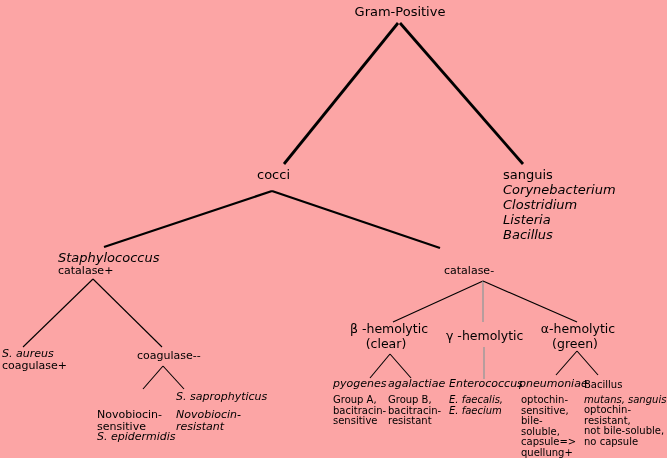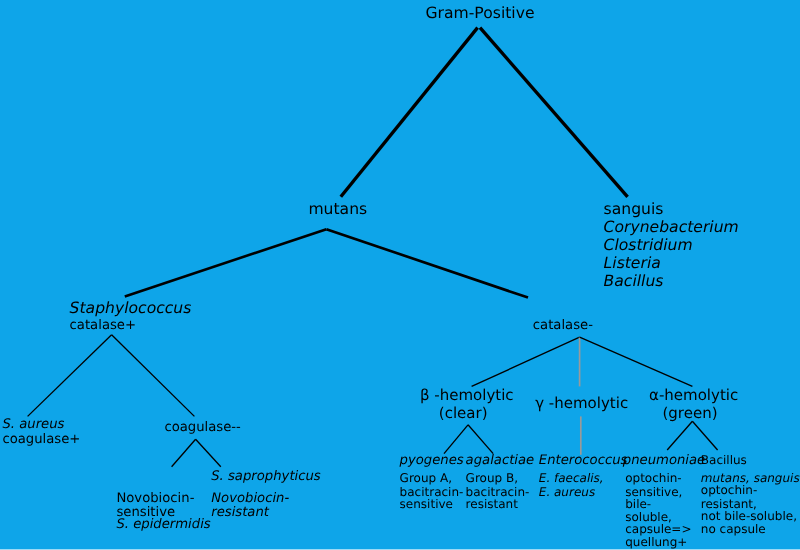--- a/index.html
+++ b/index.html
@@ -1,17 +1,17 @@
 <!DOCTYPE html>
 <html><head>
 <meta charset="utf-8">
 <style>
   html,body{margin:0;padding:0;background:#ffffff;}
   #canvas{
-    position:relative;width:667px;height:458px;background:#0ea5e9;
+    position:relative;width:667px;height:458px;background:#fca5a5;
     font-family:"DejaVu Sans","Liberation Sans",sans-serif;color:#000;
     overflow:hidden;
   }
   #edges{position:absolute;left:0;top:0;width:667px;height:458px;}
   .lbl{position:absolute;white-space:pre-line;color:#000;}
   .it{font-style:italic;}
   .ctr{transform:translateX(-50%);}
   .f13{font-size:13px;line-height:15px;}
   .f12{font-size:12.5px;line-height:15px;}
   .f11{font-size:11px;line-height:11.5px;}
@@ -36,21 +36,21 @@
     <line x1="483" y1="281" x2="577" y2="322" stroke="#000000" stroke-width="1.1"></line>
     <line x1="390" y1="354" x2="370" y2="378" stroke="#000000" stroke-width="1.1"></line>
     <line x1="390" y1="354" x2="411" y2="378" stroke="#000000" stroke-width="1.1"></line>
     <line x1="484" y1="347" x2="484" y2="379" stroke="#9a9a9a" stroke-width="1.4"></line>
     <line x1="577" y1="351" x2="556" y2="375" stroke="#000000" stroke-width="1.1"></line>
     <line x1="577" y1="351" x2="598" y2="375" stroke="#000000" stroke-width="1.1"></line>
   </svg>
 
   <div class="lbl f13 ctr" style="left:400px;top:4px;">Gram-Positive</div>
 
-  <div class="lbl f13" style="left:257px;top:167px;">mutans</div>
+  <div class="lbl f13" style="left:257px;top:167px;">cocci</div>
   <div class="lbl f13" style="left:503px;top:167px;">sanguis</div>
   <div class="lbl f13 it" style="left:58px;top:250px;">Staphylococcus</div>
 
   <div class="lbl f13 it" style="left:503px;top:182px;">Corynebacterium
 Clostridium
 Listeria
 Bacillus</div>
   <div class="lbl f11" style="left:58px;top:265px;">catalase+</div>
 
   <div class="lbl f11" style="left:444px;top:265px;">catalase-</div>
@@ -79,21 +79,21 @@
   <div class="lbl f11 it" style="left:519px;top:378px;">pneumoniae</div>
   <div class="lbl f10" style="left:584px;top:380px;">Bacillus</div>
 
   <div class="lbl f10" style="left:333px;top:395px;">Group A,
 bacitracin-
 sensitive</div>
   <div class="lbl f10" style="left:388px;top:395px;">Group B,
 bacitracin-
 resistant</div>
   <div class="lbl f10 it" style="left:449px;top:395px;">E. faecalis,
-E. aureus</div>
+E. faecium</div>
   <div class="lbl f10" style="left:521px;top:395px;">optochin-
 sensitive,
 bile-
 soluble,
 capsule=&gt;
 quellung+</div>
   <div class="lbl f10 it" style="left:584px;top:395px;">mutans, sanguis</div>
   <div class="lbl f10" style="left:584px;top:405px;">optochin-
 resistant,
 not bile-soluble,

